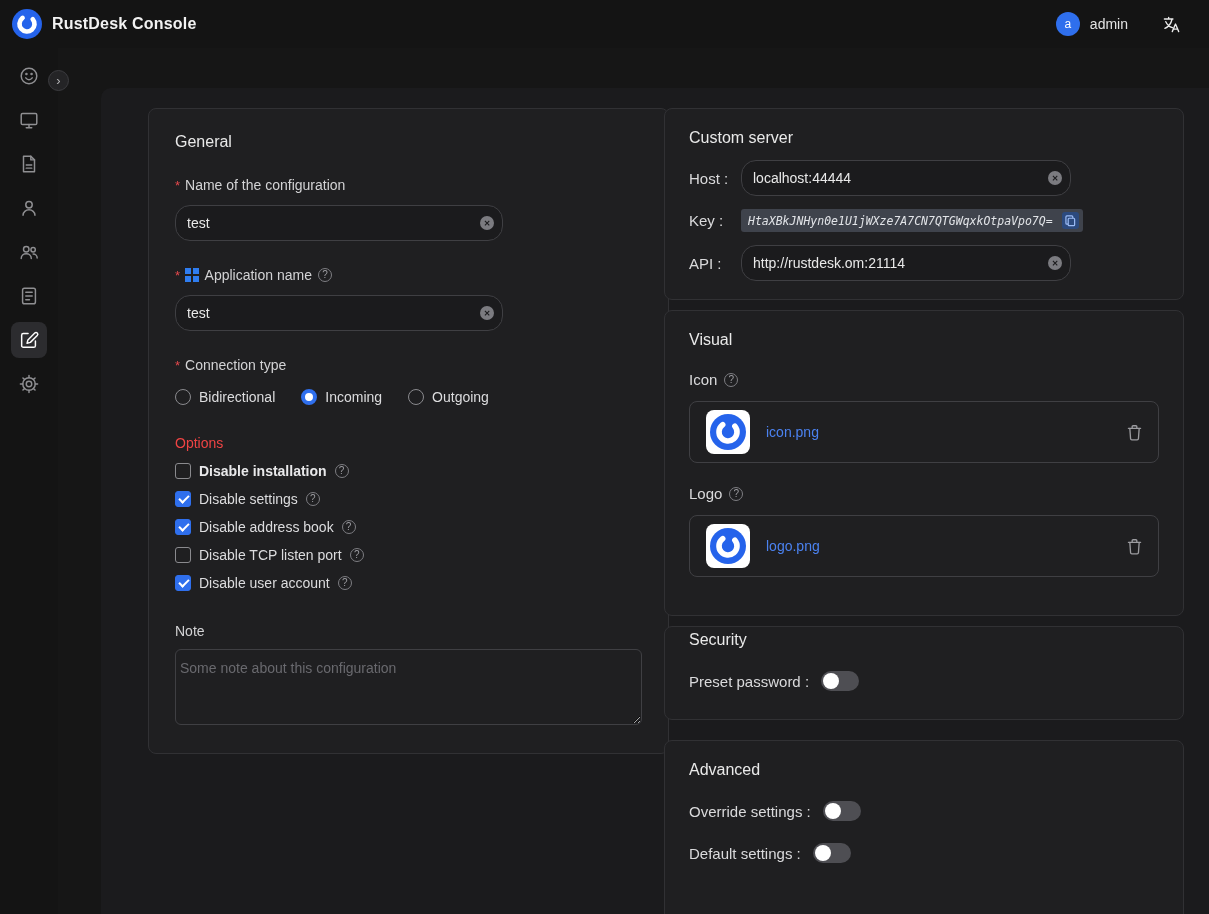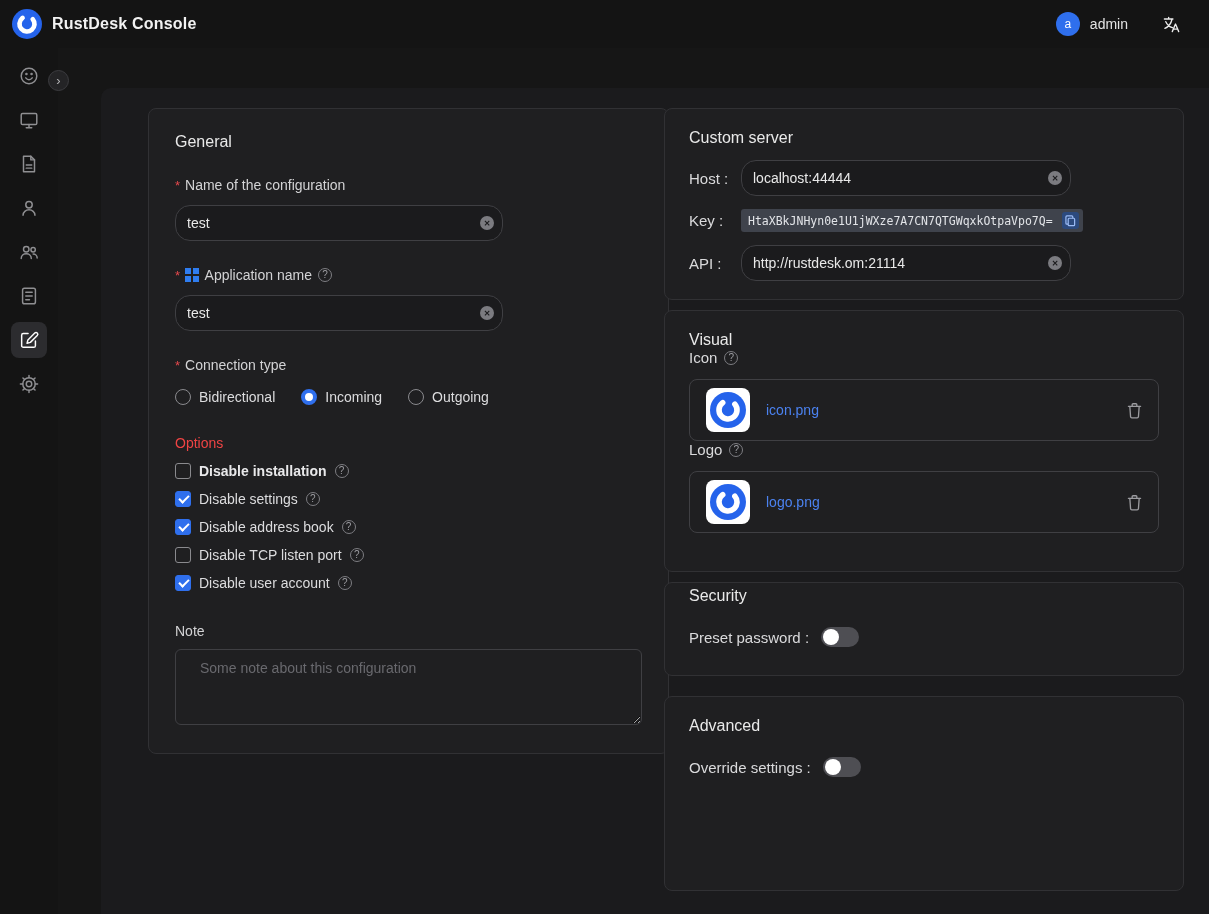--- a/index.html
+++ b/index.html
@@ -66,39 +66,39 @@
   .check-row { display:flex; align-items:center; gap:8px; margin-top:12px; color:#dcdcde; font-size:14px; }
   .check-row.bold .check-label { font-weight:700; color:#e8e8ea; }
   .checkbox { width:16px; height:16px; border-radius:3px; border:1.5px solid #8a8a8e; position:relative;
     cursor:pointer; flex-shrink:0; }
   .checkbox.checked { background:#2f6fed; border-color:#2f6fed; }
   .checkbox.checked::after { content:""; position:absolute; left:4.5px; top:1px; width:4px; height:8px;
     border:solid #fff; border-width:0 2px 2px 0; transform:rotate(45deg); }
 
   .note-label { color:#d3d3d5; font-size:14px; margin-top:32px; }
   .note-area { width:100%; height:76px; margin-top:10px; background:transparent; border:1px solid #3f3f43;
-    border-radius:6px; color:#5eead4; font-size:14px; padding:10px 24px; resize:vertical;
+    border-radius:6px; color:#5eead4; font-size:14px; padding:10px 4px; resize:vertical;
     font-family:inherit; outline:none; }
   .note-area::placeholder { color:#69696e; }
 
   
   .card-cs { padding:20px 24px 18px; }
   .cs-row { display:flex; align-items:center; margin-top:13px; }
   .cs-label { width:52px; color:#dadadc; font-size:15px; flex-shrink:0; }
   .cs-input-wrap { position:relative; width:330px; }
   .key-chip { display:flex; align-items:center; background:#3f434c; border-radius:3px;
     padding:3px 4px 3px 7px; width:342px; }
   .key-text { font-family:"DejaVu Sans Mono", monospace; font-size:11.5px; color:#e2e4e8;
-    white-space:nowrap; overflow:hidden; flex:1; }
+    white-space:nowrap; overflow:hidden; flex:1;font-style:italic; }
   .copy-btn { margin-left:4px; width:17px; height:17px; background:#2c4a7e; border-radius:3px;
     display:flex; align-items:center; justify-content:center; cursor:pointer; flex-shrink:0; }
 
   
   .card-visual { padding:20px 24px 38px; }
-  .vis-label { display:flex; align-items:center; gap:7px; color:#dadadc; font-size:15px; }
+  .vis-label { display:flex; align-items:center; gap:7px; color:#dadadc; font-size:15px; margin-top:22px; }
   .file-box { margin-top:13px; height:62px; border:1px solid #3f3f43; border-radius:8px;
     display:flex; align-items:center; padding:0 16px; }
   .thumb { width:44px; height:44px; background:#ffffff; border-radius:8px; display:flex;
     align-items:center; justify-content:center; flex-shrink:0; }
   .file-link { margin-left:16px; color:#4b82f0; font-size:14px; text-decoration:none; cursor:pointer; }
   .trash-btn { margin-left:auto; color:#9c9ca0; cursor:pointer; }
 
   
   .card-security { padding:4px 24px 28px; }
   .card-advanced { padding:20px 24px; height:195px; margin-top:10px; }
@@ -377,16 +377,22 @@
     </section>
 
     <section class="card card-advanced">
       <div class="card-title">Advanced</div>
       <div class="toggle-row">
         <span>Override settings :</span>
         <span class="toggle">
             <span class="knob"></span>
           </span>
       </div>
+      <div class="toggle-row">
+        <span>Default settings :</span>
+        <span class="toggle">
+            <span class="knob"></span>
+          </span>
+      </div>
     </section>
 
   </div>
 </main>
 
 </body></html>

